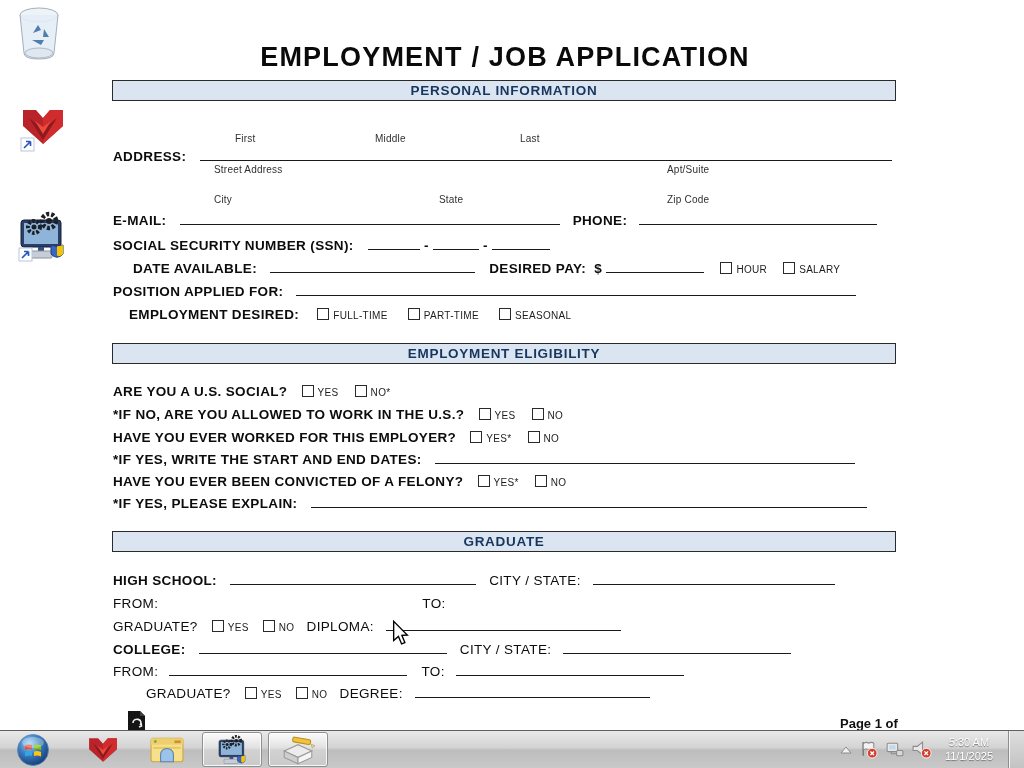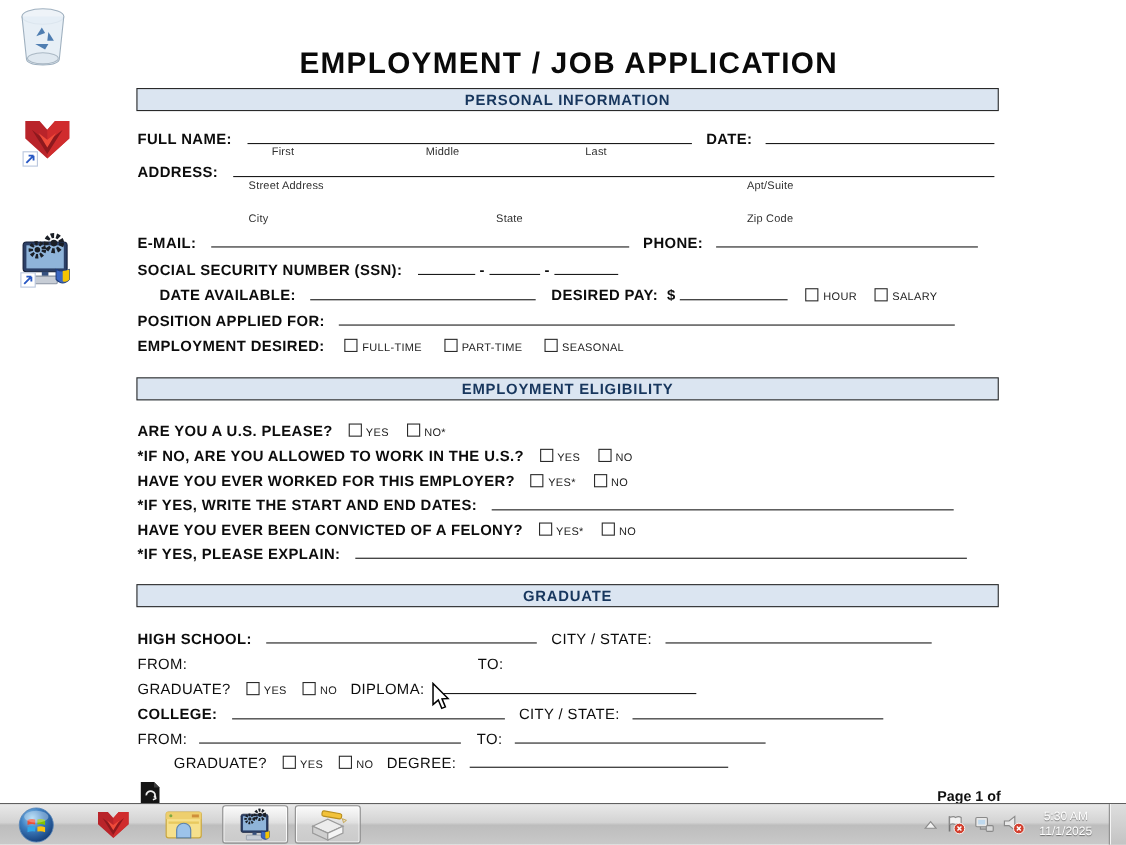--- a/index.html
+++ b/index.html
@@ -1,20 +1,20 @@
 <!DOCTYPE html>
 <html><head>
 <meta charset="utf-8">
 <style>
   html,body{margin:0;padding:0;}
   body{width:1024px;height:768px;position:relative;overflow:hidden;background:#ffffff;
        font-family:"Liberation Sans",sans-serif;}
 
   
-  #doc{position:absolute;left:124px;top:0;width:786px;height:731px;color:#111;}
+  #doc{position:absolute;left:112px;top:0;width:786px;height:731px;color:#111;}
   .title{position:absolute;top:42px;left:0;width:100%;text-align:center;
          font-size:27px;font-weight:700;letter-spacing:1.2px;color:#0a0a0a;}
   .secbar{position:absolute;left:0;width:782px;height:19px;background:#dbe5f1;
           border:1px solid #2a2a2a;text-align:center;font-weight:700;font-size:13.5px;
           color:#17365d;letter-spacing:0.7px;line-height:19px;}
   .row{position:absolute;left:1px;white-space:nowrap;font-size:13.5px;font-weight:700;
        letter-spacing:0.35px;color:#0c0c0c;}
   .reg{font-weight:400;}
   .line{display:inline-block;border-bottom:1.5px solid #1a1a1a;vertical-align:baseline;height:2px;}
   .cb{display:inline-block;width:10px;height:10px;border:1.3px solid #2a2a2a;background:#fff;
@@ -92,26 +92,20 @@
     <path d="M12,17 l2.6,-1 -0.5,-2.8" stroke="#ededed" stroke-width="1.4" fill="none"></path>
   </svg>
 </div>
 
 <div id="doc">
 
   <div class="title">EMPLOYMENT / JOB APPLICATION</div>
 
   <div class="secbar" style="top:80px;">PERSONAL INFORMATION</div>
 
-  <div class="row" style="top:119px;">
-    <span>FULL NAME:</span>
-    <span class="line" style="width:404px;margin-left:10px;"></span>
-    <span style="margin-left:9px;">DATE:</span>
-    <span class="line" style="width:208px;margin-left:8px;"></span>
-  </div>
   <div class="row" style="top:133px;width:786px;">
     <span class="sub" style="left:122px;">First</span>
     <span class="sub" style="left:262px;">Middle</span>
     <span class="sub" style="left:407px;">Last</span>
   </div>
 
   <div class="row" style="top:149px;">
     <span>ADDRESS:</span>
     <span class="line" style="width:692px;margin-left:10px;"></span>
   </div>
@@ -149,31 +143,31 @@
     <span class="line" style="width:98px;"></span>
     <span class="cbi" style="margin-left:12px;"><span class="cb"></span><span>HOUR</span></span>
     <span class="cbi" style="margin-left:12px;"><span class="cb"></span><span>SALARY</span></span>
   </div>
 
   <div class="row" style="top:284px;">
     <span>POSITION APPLIED FOR:</span>
     <span class="line" style="width:560px;margin-left:9px;"></span>
   </div>
 
-  <div class="row" style="top:307px;">
+  <div class="row" style="top:307px;margin-left:16px;">
     <span>EMPLOYMENT DESIRED:</span>
     <span class="cbi" style="margin-left:14px;"><span class="cb"></span><span>FULL-TIME</span></span>
     <span class="cbi" style="margin-left:16px;"><span class="cb"></span><span>PART-TIME</span></span>
     <span class="cbi" style="margin-left:16px;"><span class="cb"></span><span>SEASONAL</span></span>
   </div>
 
   <div class="secbar" style="top:343px;">EMPLOYMENT ELIGIBILITY</div>
 
   <div class="row" style="top:384px;">
-    <span>ARE YOU A U.S. PLEASE?</span>
+    <span>ARE YOU A U.S. SOCIAL?</span>
     <span class="cbi" style="margin-left:10px;"><span class="cb"></span><span>YES</span></span>
     <span class="cbi" style="margin-left:12px;"><span class="cb"></span><span>NO*</span></span>
   </div>
 
   <div class="row" style="top:407px;">
     <span>*IF NO, ARE YOU ALLOWED TO WORK IN THE U.S.?</span>
     <span class="cbi" style="margin-left:10px;"><span class="cb"></span><span>YES</span></span>
     <span class="cbi" style="margin-left:12px;"><span class="cb"></span><span>NO</span></span>
   </div>
 

